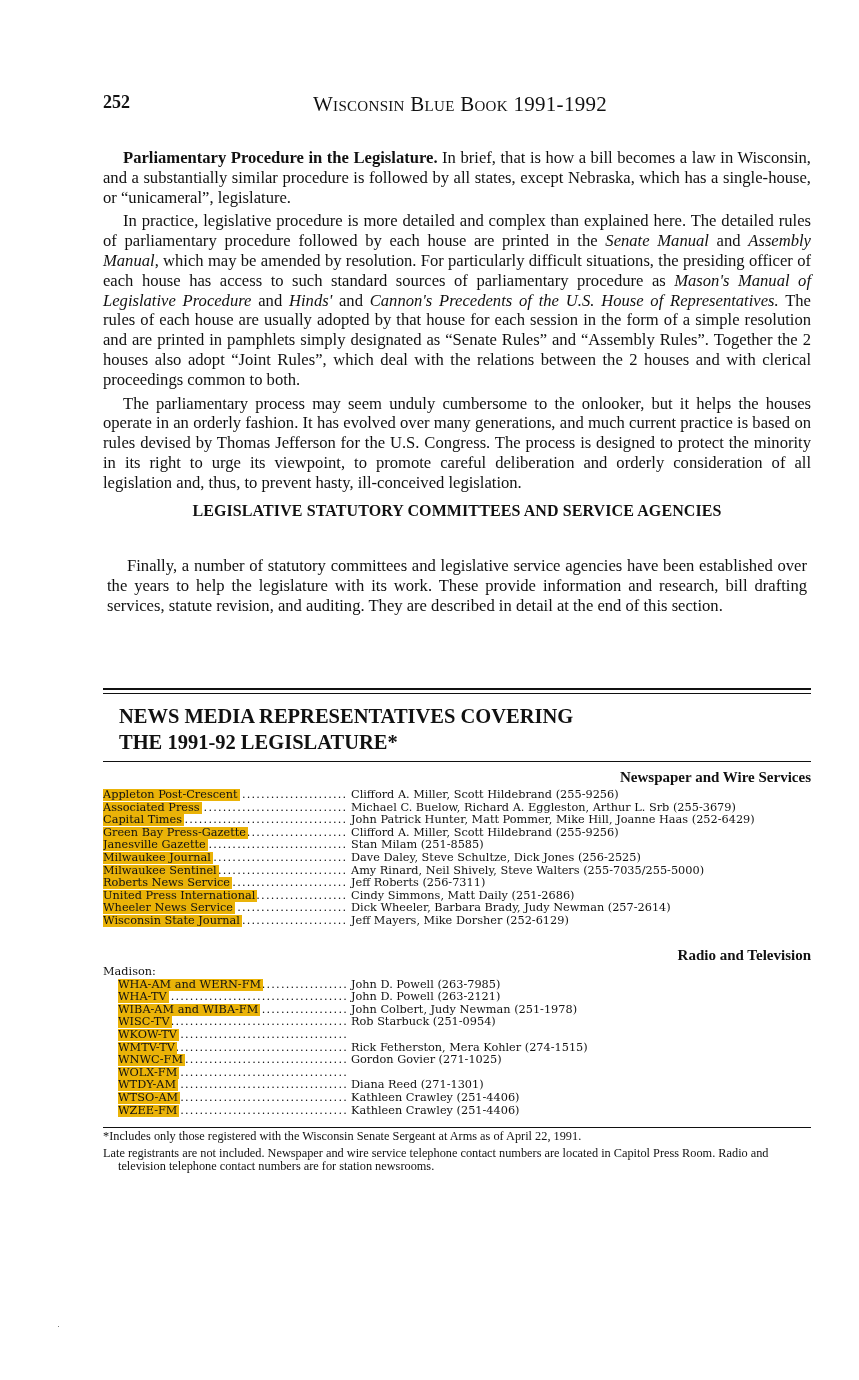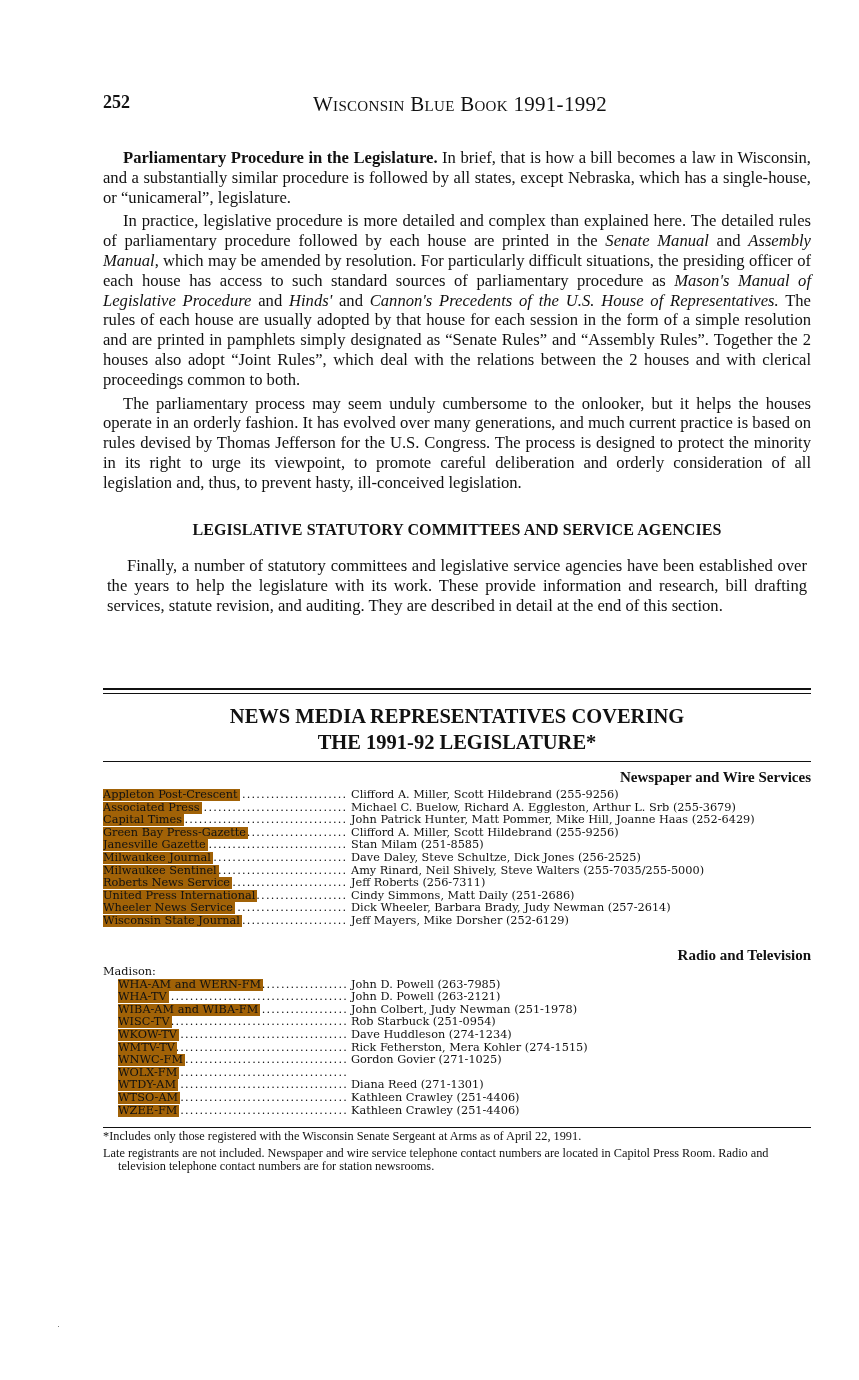--- a/index.html
+++ b/index.html
@@ -5,38 +5,38 @@
   html, body { margin: 0; padding: 0; background: #ffffff; }
   body { width: 859px; height: 1380px; position: relative; overflow: hidden; color: #111; font-family: "Liberation Serif", "DejaVu Serif", serif; }
   .page { position: absolute; left: 103px; top: 0; width: 708px; }
   .running-head { position: absolute; top: 92px; left: 0; width: 708px; height: 30px; }
   .page-number { position: absolute; left: 0; top: 0; font-weight: bold; font-size: 18px; }
   .book-title { position: absolute; left: 210px; top: 0; font-size: 21px; letter-spacing: 0.3px; font-variant: small-caps; }
   .body-text { position: absolute; top: 148px; left: 0; width: 708px; font-size: 16.6px; line-height: 19.8px; text-align: justify; }
   .body-text p { margin: 0 0 4px 0; text-indent: 20px; }
   .body-text p.first { text-indent: 20px; }
   .runin { font-weight: bold; }
-  .section-heading { position: absolute; top: 521px; left: 0; width: 708px; text-align: center; font-weight: bold; font-size: 16px; letter-spacing: 0.1px; }
+  .section-heading { position: absolute; top: 502px; left: 0; width: 708px; text-align: center; font-weight: bold; font-size: 16px; letter-spacing: 0.1px; }
   .final-para { position: absolute; top: 552px; left: 0; width: 708px; font-size: 16.6px; line-height: 19.8px; text-align: justify; }
   .final-para p { margin: 4px; text-indent: 20px; }
 
   .rule-double { position: absolute; top: 688px; left: 0; width: 708px; height: 6px; border-top: 2px solid #111; border-bottom: 1px solid #111; box-sizing: border-box; }
-  .table-title { position: absolute; top: 703px; left: 0; width: 708px; text-align: center; font-weight: bold; font-size: 20.5px; line-height: 26px; }
+  .table-title { position: absolute; top: 703px; left: 16px; width: 708px; font-weight: bold; font-size: 20.5px; line-height: 26px; }
   .rule-title { position: absolute; top: 761px; left: 0; width: 708px; border-top: 1.5px solid #111; }
   .subhead { position: absolute; left: 0; width: 708px; text-align: right; font-weight: bold; font-size: 15px; }
   .subhead-news { top: 769px; }
   .subhead-radio { top: 947px; }
 
   .listing { position: absolute; left: 0; width: 708px; font-family: "DejaVu Serif", "Liberation Serif", serif; font-size: 11.3px; line-height: 12.6px; }
   .listing-news { top: 789px; }
   .listing-radio { top: 966px; }
   .row { display: flex; height: 12.6px; white-space: nowrap; }
   .outlet { width: 248px; overflow: hidden; flex: none; position: relative; }
   .outlet .leader { position: absolute; left: 0; right: 4px; overflow: hidden; }
-  .outlet .name { background: #a16207; padding-right: 2px; position: relative; z-index: 1; }
+  .outlet .name { background: #eab308; padding-right: 2px; position: relative; z-index: 1; }
   .outlet .dots { position: absolute; left: 0; right: 0; top: 0; letter-spacing: 1.2px; color: #111; }
   .row.indent .outlet .leader { left: 15px; }
   .contact { flex: 1; }
   .region { height: 12.6px; }
 
   .rule-bottom { position: absolute; top: 1127px; left: 0; width: 708px; border-top: 1.5px solid #111; }
   .notes { position: absolute; top: 1130px; left: 0; width: 708px; font-size: 12.3px; line-height: 13.5px; }
   .notes p { margin: 0 0 3px 0; }
   .notes p.hang { padding-left: 15px; text-indent: -15px; }
   .speck { position: absolute; left: 58px; top: 1326px; width: 1px; height: 1px; background: #777; }
@@ -165,21 +165,20 @@
         <div class="row indent">
           <div class="outlet">
             <div class="leader"><span class="dots">................................................................................</span><span class="name">WISC-TV</span></div>
           </div>
           <div class="contact">Rob Starbuck (251-0954)</div>
         </div>
         <div class="row indent">
           <div class="outlet">
             <div class="leader"><span class="dots">................................................................................</span><span class="name">WKOW-TV</span></div>
           </div>
-          <div class="contact">Dave Huddleson (274-1234)</div>
         </div>
         <div class="row indent">
           <div class="outlet">
             <div class="leader"><span class="dots">................................................................................</span><span class="name">WMTV-TV</span></div>
           </div>
           <div class="contact">Rick Fetherston, Mera Kohler (274-1515)</div>
         </div>
         <div class="row indent">
           <div class="outlet">
             <div class="leader"><span class="dots">................................................................................</span><span class="name">WNWC-FM</span></div>

